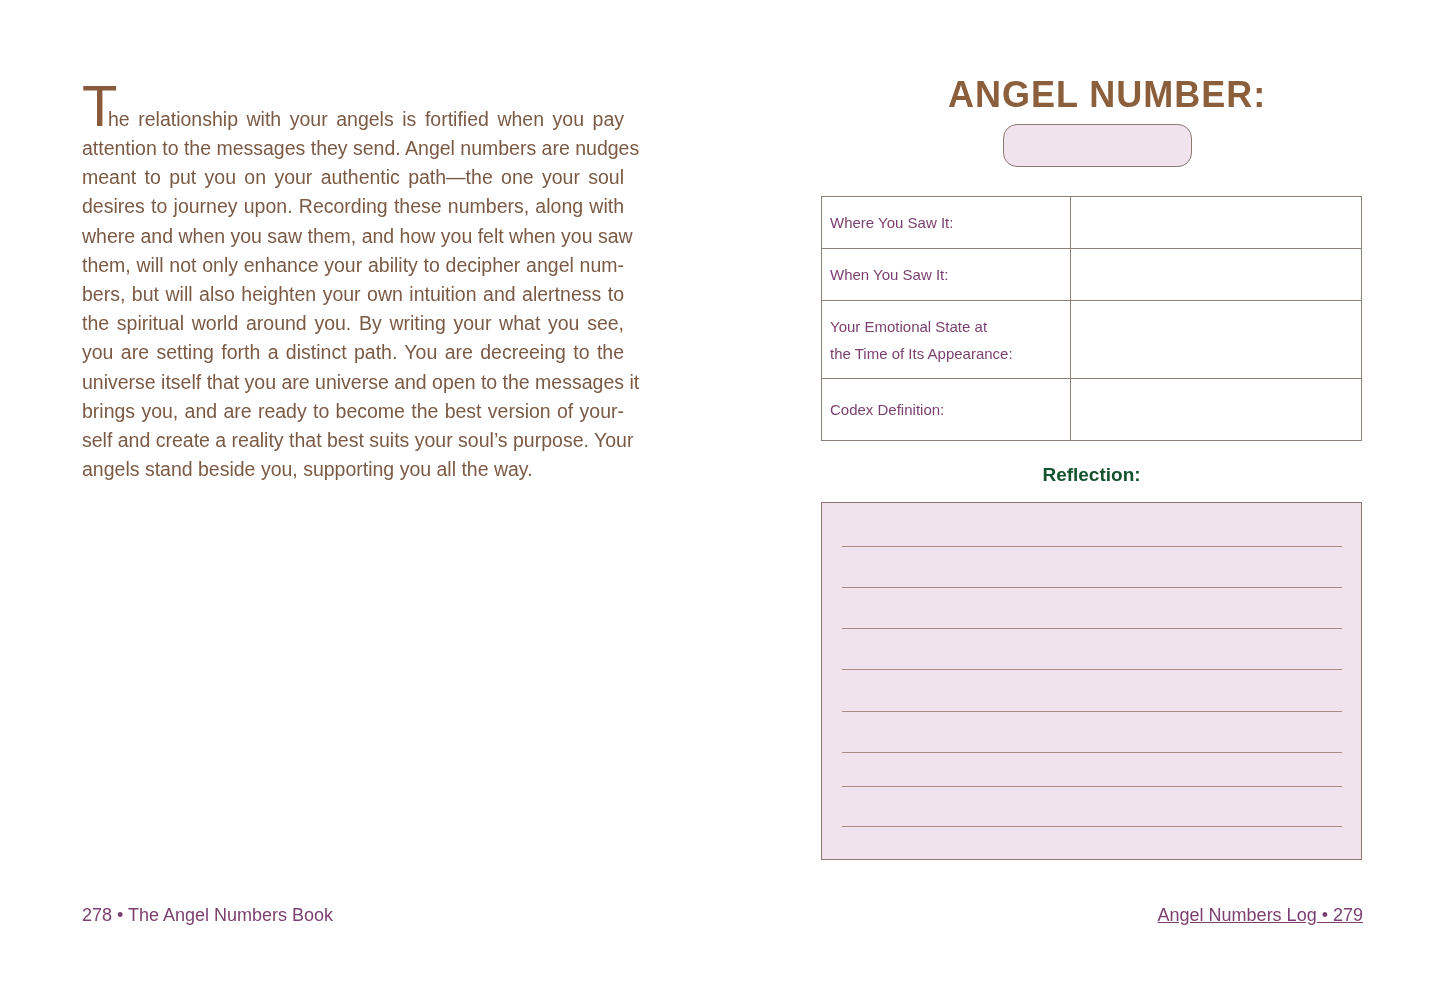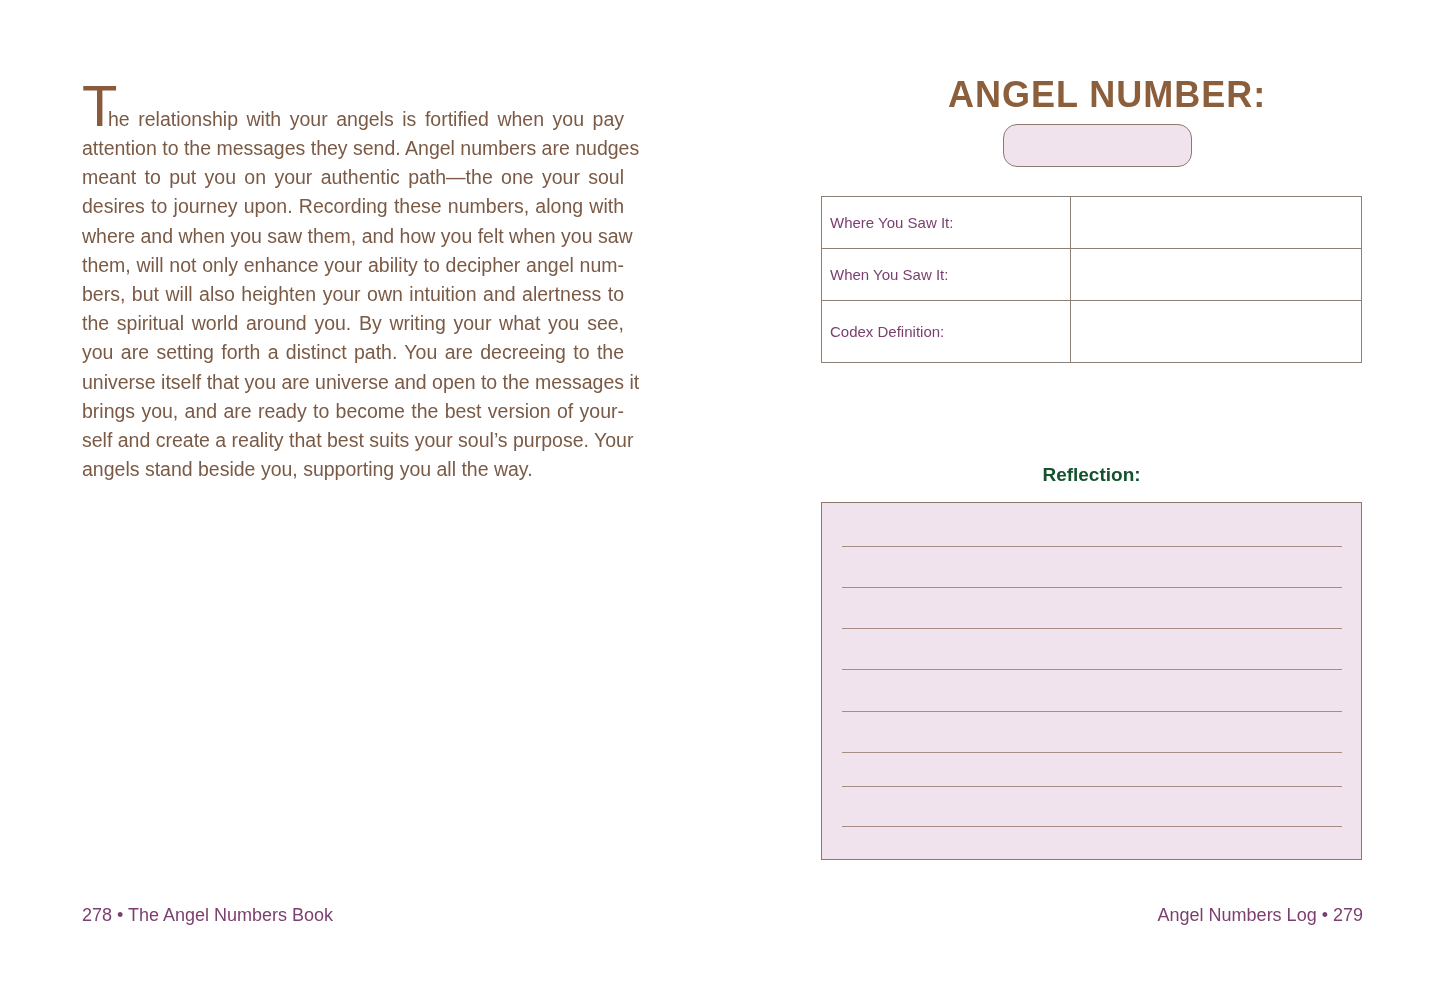--- a/index.html
+++ b/index.html
@@ -7,21 +7,21 @@
          font-family:"Liberation Sans", sans-serif; }
   .left-page { position:absolute; left:0; top:0; width:722px; height:985px; }
   .right-page { position:absolute; left:722px; top:0; width:723px; height:713px; }
   .body-text { position:absolute; left:82px; top:76px; width:542px; color:#7a5a45; font-size:19.5px; }
   .line { height:29.2px; line-height:29.2px; text-align:justify; text-align-last:justify; white-space:nowrap; }
   .line.last { text-align-last:left; }
   .line.first { position:relative; padding-left:26px; height:58px; line-height:29.2px; display:flex; align-items:flex-end; }
   .line.first .rest { display:block; width:100%; text-align:justify; text-align-last:justify; padding-bottom:0; line-height:29.2px; }
   .dropcap { position:absolute; left:0; top:2px; font-size:58px; line-height:56px; color:#8a5a3c; font-weight:300; }
   .footer-left { position:absolute; left:82px; top:905px; color:#7a3f6e; font-size:18px; }
-  .footer-right { position:absolute; right:82px; top:905px; color:#7a3f6e; font-size:18px; }
+  .footer-right { position:absolute; right:82px; top:905px; color:#7a3f6e; font-size:18px;text-decoration:underline; }
   .title { position:absolute; left:226px; top:74px; color:#8b5e3c; font-size:36px; font-weight:bold; letter-spacing:1px; }
   .number-box { position:absolute; left:281px; top:124px; width:187px; height:41px; background:#f1e3ee;
                 border:1.2px solid #8c7a6e; border-radius:14px; }
   table.log { position:absolute; left:99px; top:196px; width:541px; border-collapse:collapse; }
   table.log td { border:1.5px solid #8c8077; color:#7a3f6e; font-size:15px; padding:0 8px; vertical-align:middle; }
   table.log td.label { width:232px; }
   .reflection-label { position:absolute; left:99px; top:464px; width:541px; text-align:center; color:#14532d;
                       font-size:19px; font-weight:bold; }
   .reflection-box { position:absolute; left:99px; top:502px; width:539px; height:356px; background:#f1e3ee;
                     border:1.5px solid #8c7a6e; }
@@ -59,20 +59,27 @@
   <table class="log">
     <tbody>
         <tr style="height:52px">
       <td class="label">Where You Saw It:</td>
       <td></td>
     </tr>
     <tr style="height:52px">
       <td class="label">When You Saw It:</td>
       <td></td>
     </tr>
+    <tr style="height:78px">
+      <td class="label" style="line-height:27px;">
+        <span>Your Emotional State at</span><br>
+        <span>the Time of Its Appearance:</span>
+      </td>
+      <td></td>
+    </tr>
     <tr style="height:62px">
       <td class="label">Codex Definition:</td>
       <td></td>
     </tr>
   </tbody>
     </table>
 
   <div class="reflection-label">Reflection:</div>
   <div class="reflection-box">
     <div class="rule" style="top:43px"></div>

